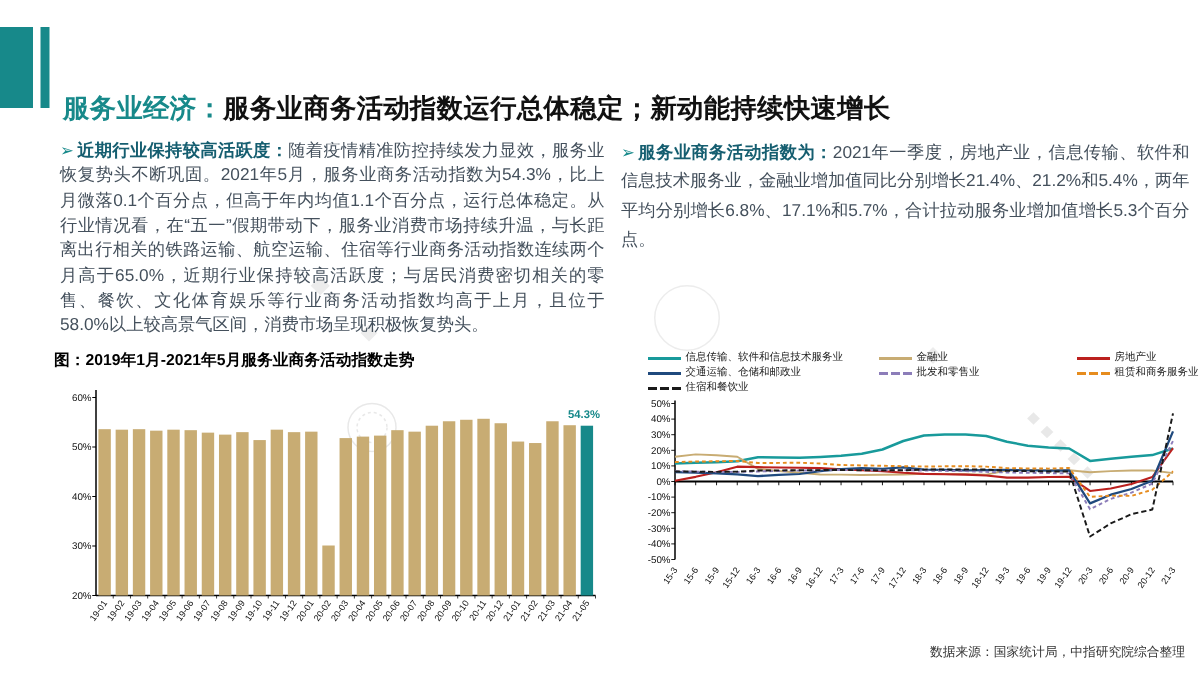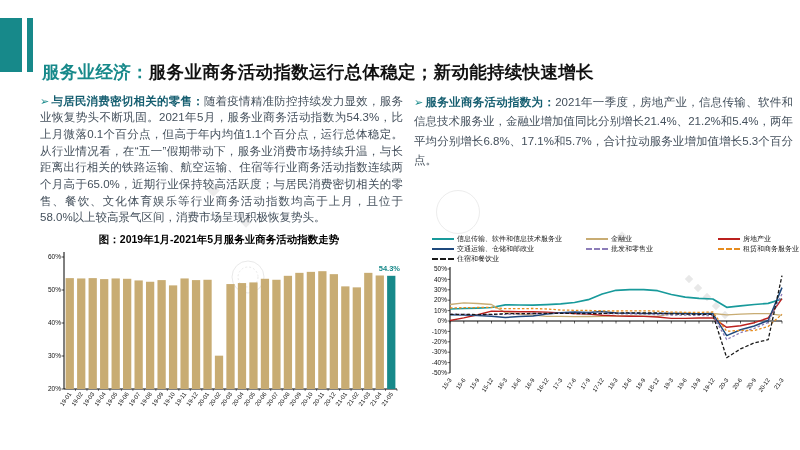--- a/index.html
+++ b/index.html
@@ -10,21 +10,21 @@
   .title{position:absolute;left:42px;top:34px;font-size:17.5px;font-weight:700;color:#111;white-space:nowrap;letter-spacing:.3px;margin-top:26px;}
   .title .pfx{color:var(--teal);}
   .para{position:absolute;top:81px;font-size:11.5px;color:#44505c;text-align:justify;}
   .para .arrow{color:var(--teal);font-size:11px;margin-right:2px;}
   .para b{color:#155e70;}
   .para-left{left:40px;width:363px;line-height:1.45;}
   .para-right{left:414px;width:379px;line-height:1.7;}
   .cb{position:absolute;}
   .cb-left{left:36px;top:233px;width:366px;}
   .cb-right{left:420px;top:233px;width:372px;}
-  .chart-title{text-align:center;font-size:10.5px;font-weight:700;color:#000;margin-bottom:2px;white-space:nowrap;}
+  .chart-title{font-size:10.5px;font-weight:700;color:#000;margin-bottom:10px;white-space:nowrap;}
   .legend{display:grid;grid-template-columns:150px 128px 1fr;gap:3px 4px;padding-left:12px;margin:2px 0 2px;}
   .lg-item{display:flex;align-items:center;font-size:7px;color:#222;white-space:nowrap;line-height:1;}
   .lg-line{width:22px;height:0;margin-right:3px;flex:0 0 22px;}
   svg text{font-family:"Liberation Sans","DejaVu Sans",sans-serif;}
   .tick{font-size:6.5px;fill:#111;}
   .xlab{font-size:6px;fill:#111;}
   .dlabel{font-size:7.5px;font-weight:700;}
   .source{position:absolute;right:10px;top:429px;font-size:8.5px;color:#333;}
   .wm{position:absolute;pointer-events:none;}
   .wm-circle{border:1px solid #b9b9b9;border-radius:50%;opacity:.28;}
@@ -38,21 +38,21 @@
   <div class="accent-sq"></div>
   <div class="accent-bar"></div>
 
   <h1 class="title"><span class="pfx">服务业经济：</span><span>服务业商务活动指数运行总体稳定；新动能持续快速增长</span></h1>
 
   <div class="wm wm-diamond" style="left:209px;top:186px;width:9px;height:9px;"></div>
   <div class="wm wm-diamond" style="left:242px;top:218px;width:8px;height:8px;"></div>
   <div class="wm wm-diamond" style="left:618px;top:233px;width:8px;height:8px;"></div>
   <div class="wm wm-circle" style="left:436px;top:190px;width:42px;height:42px;"></div>
 
-  <p class="para para-left"><span class="arrow">➢</span><b>与居民消费密切相关的零售：</b><span>随着疫情精准防控持续发力显效，服务业恢复势头不断巩固。2021年5月，服务业商务活动指数为54.3%，比上月微落0.1个百分点，但高于年内均值1.1个百分点，运行总体稳定。从行业情况看，在“五一”假期带动下，服务业消费市场持续升温，与长距离出行相关的铁路运输、航空运输、住宿等行业商务活动指数连续两个月高于65.0%，近期行业保持较高活跃度；与居民消费密切相关的零售、餐饮、文化体育娱乐等行业商务活动指数均高于上月，且位于58.0%以上较高景气区间，消费市场呈现积极恢复势头。</span></p>
+  <p class="para para-left"><span class="arrow">➢</span><b>近期行业保持较高活跃度：</b><span>随着疫情精准防控持续发力显效，服务业恢复势头不断巩固。2021年5月，服务业商务活动指数为54.3%，比上月微落0.1个百分点，但高于年内均值1.1个百分点，运行总体稳定。从行业情况看，在“五一”假期带动下，服务业消费市场持续升温，与长距离出行相关的铁路运输、航空运输、住宿等行业商务活动指数连续两个月高于65.0%，近期行业保持较高活跃度；与居民消费密切相关的零售、餐饮、文化体育娱乐等行业商务活动指数均高于上月，且位于58.0%以上较高景气区间，消费市场呈现积极恢复势头。</span></p>
 
   <p class="para para-right"><span class="arrow">➢</span><b>服务业商务活动指数为：</b><span>2021年一季度，房地产业，信息传输、软件和信息技术服务业，金融业增加值同比分别增长21.4%、21.2%和5.4%，两年平均分别增长6.8%、17.1%和5.7%，合计拉动服务业增加值增长5.3个百分点。</span></p>
 
   <div class="cb cb-left">
     <div class="chart-title">图：2019年1月-2021年5月服务业商务活动指数走势</div>
     <div id="bar-chart"><svg width="366" height="175" viewBox="0 0 366 175">
           <g fill="none" stroke="#b5b5b5" opacity="0.3">
             <circle cx="212" cy="28" r="16"></circle>
             <circle cx="212" cy="28" r="10" stroke-dasharray="2,2"></circle>
           </g>
@@ -275,14 +275,15 @@
           <polyline points="30.0,45.0 43.8,44.5 57.7,44.1 71.5,43.5 85.3,40.8 99.2,41.0 113.0,41.2 126.8,40.6 140.7,39.8 154.5,38.5 168.3,35.7 182.2,30.0 196.0,26.3 209.8,25.6 223.7,25.7 237.5,26.7 251.3,30.5 265.2,33.1 279.0,34.3 292.8,35.0 306.7,43.3 320.5,41.9 334.3,40.5 348.2,39.4 362.0,35.0" fill="none" stroke="#189a9b" stroke-width="1.7" stroke-linejoin="round"></polyline>
           <polyline points="30.0,40.5 43.8,38.9 57.7,39.5 71.5,40.5 85.3,48.6 99.2,50.0 113.0,51.2 126.8,52.3 140.7,52.4 154.5,52.7 168.3,52.5 182.2,52.3 196.0,51.9 209.8,52.0 223.7,52.2 237.5,52.4 251.3,49.7 265.2,49.4 279.0,49.6 292.8,49.5 306.7,50.8 320.5,50.1 334.3,49.7 348.2,49.7 362.0,51.4" fill="none" stroke="#c8ac73" stroke-width="1.3" stroke-linejoin="round"></polyline>
           <polyline points="30.0,56.5 43.8,53.9 57.7,50.8 71.5,47.1 85.3,47.4 99.2,47.7 113.0,47.8 126.8,48.1 140.7,48.9 154.5,49.5 168.3,50.1 182.2,51.2 196.0,51.9 209.8,52.2 223.7,52.4 237.5,53.0 251.3,54.4 265.2,54.4 279.0,54.0 292.8,53.9 306.7,63.3 320.5,61.7 334.3,58.7 348.2,54.0 362.0,34.7" fill="none" stroke="#bb201e" stroke-width="1.4" stroke-linejoin="round"></polyline>
           <polyline points="30.0,50.8 43.8,51.1 57.7,51.6 71.5,52.2 85.3,53.4 99.2,52.6 113.0,52.0 126.8,50.1 140.7,48.7 154.5,48.1 168.3,48.5 182.2,47.6 196.0,49.1 209.8,49.3 223.7,49.6 237.5,49.4 251.3,49.3 265.2,49.5 279.0,49.7 292.8,49.6 306.7,71.6 320.5,65.8 334.3,62.0 348.2,56.5 362.0,23.6" fill="none" stroke="#1f497d" stroke-width="1.5" stroke-linejoin="round"></polyline>
           <polyline points="30.0,50.1 43.8,50.4 57.7,50.7 71.5,50.7 85.3,50.3 99.2,50.0 113.0,49.7 126.8,49.6 140.7,49.3 154.5,49.4 168.3,49.5 182.2,49.4 196.0,49.7 209.8,49.9 223.7,50.1 237.5,50.6 251.3,51.0 265.2,51.2 279.0,51.4 292.8,51.6 306.7,75.5 320.5,68.6 334.3,64.4 348.2,58.4 362.0,29.9" fill="none" stroke="#8c7db9" stroke-width="1.3" stroke-dasharray="2.5,2" stroke-linejoin="round"></polyline>
           <polyline points="30.0,44.0 43.8,43.7 57.7,43.5 71.5,43.3 85.3,44.7 99.2,44.6 113.0,44.5 126.8,45.0 140.7,46.0 154.5,46.3 168.3,46.5 182.2,46.8 196.0,47.0 209.8,46.9 223.7,46.8 237.5,47.1 251.3,48.1 265.2,48.3 279.0,48.4 292.8,48.0 306.7,67.3 320.5,66.4 334.3,66.6 348.2,62.5 362.0,50.2" fill="none" stroke="#e68c1e" stroke-width="1.3" stroke-dasharray="2.5,2" stroke-linejoin="round"></polyline>
           <polyline points="30.0,50.3 43.8,50.4 57.7,50.6 71.5,50.4 85.3,49.7 99.2,49.6 113.0,49.5 126.8,49.4 140.7,49.3 154.5,49.5 168.3,49.6 182.2,49.5 196.0,49.1 209.8,48.9 223.7,49.0 237.5,49.0 251.3,49.9 265.2,50.1 279.0,50.3 292.8,50.4 306.7,93.7 320.5,84.9 334.3,78.8 348.2,75.7 362.0,11.6" fill="none" stroke="#1a1a1a" stroke-width="1.3" stroke-dasharray="3.5,2" stroke-linejoin="round"></polyline>
         </svg></div>
   </div>
 
+  <div class="source">数据来源：国家统计局，中指研究院综合整理</div>
 
 </div>
 
 </body></html>

